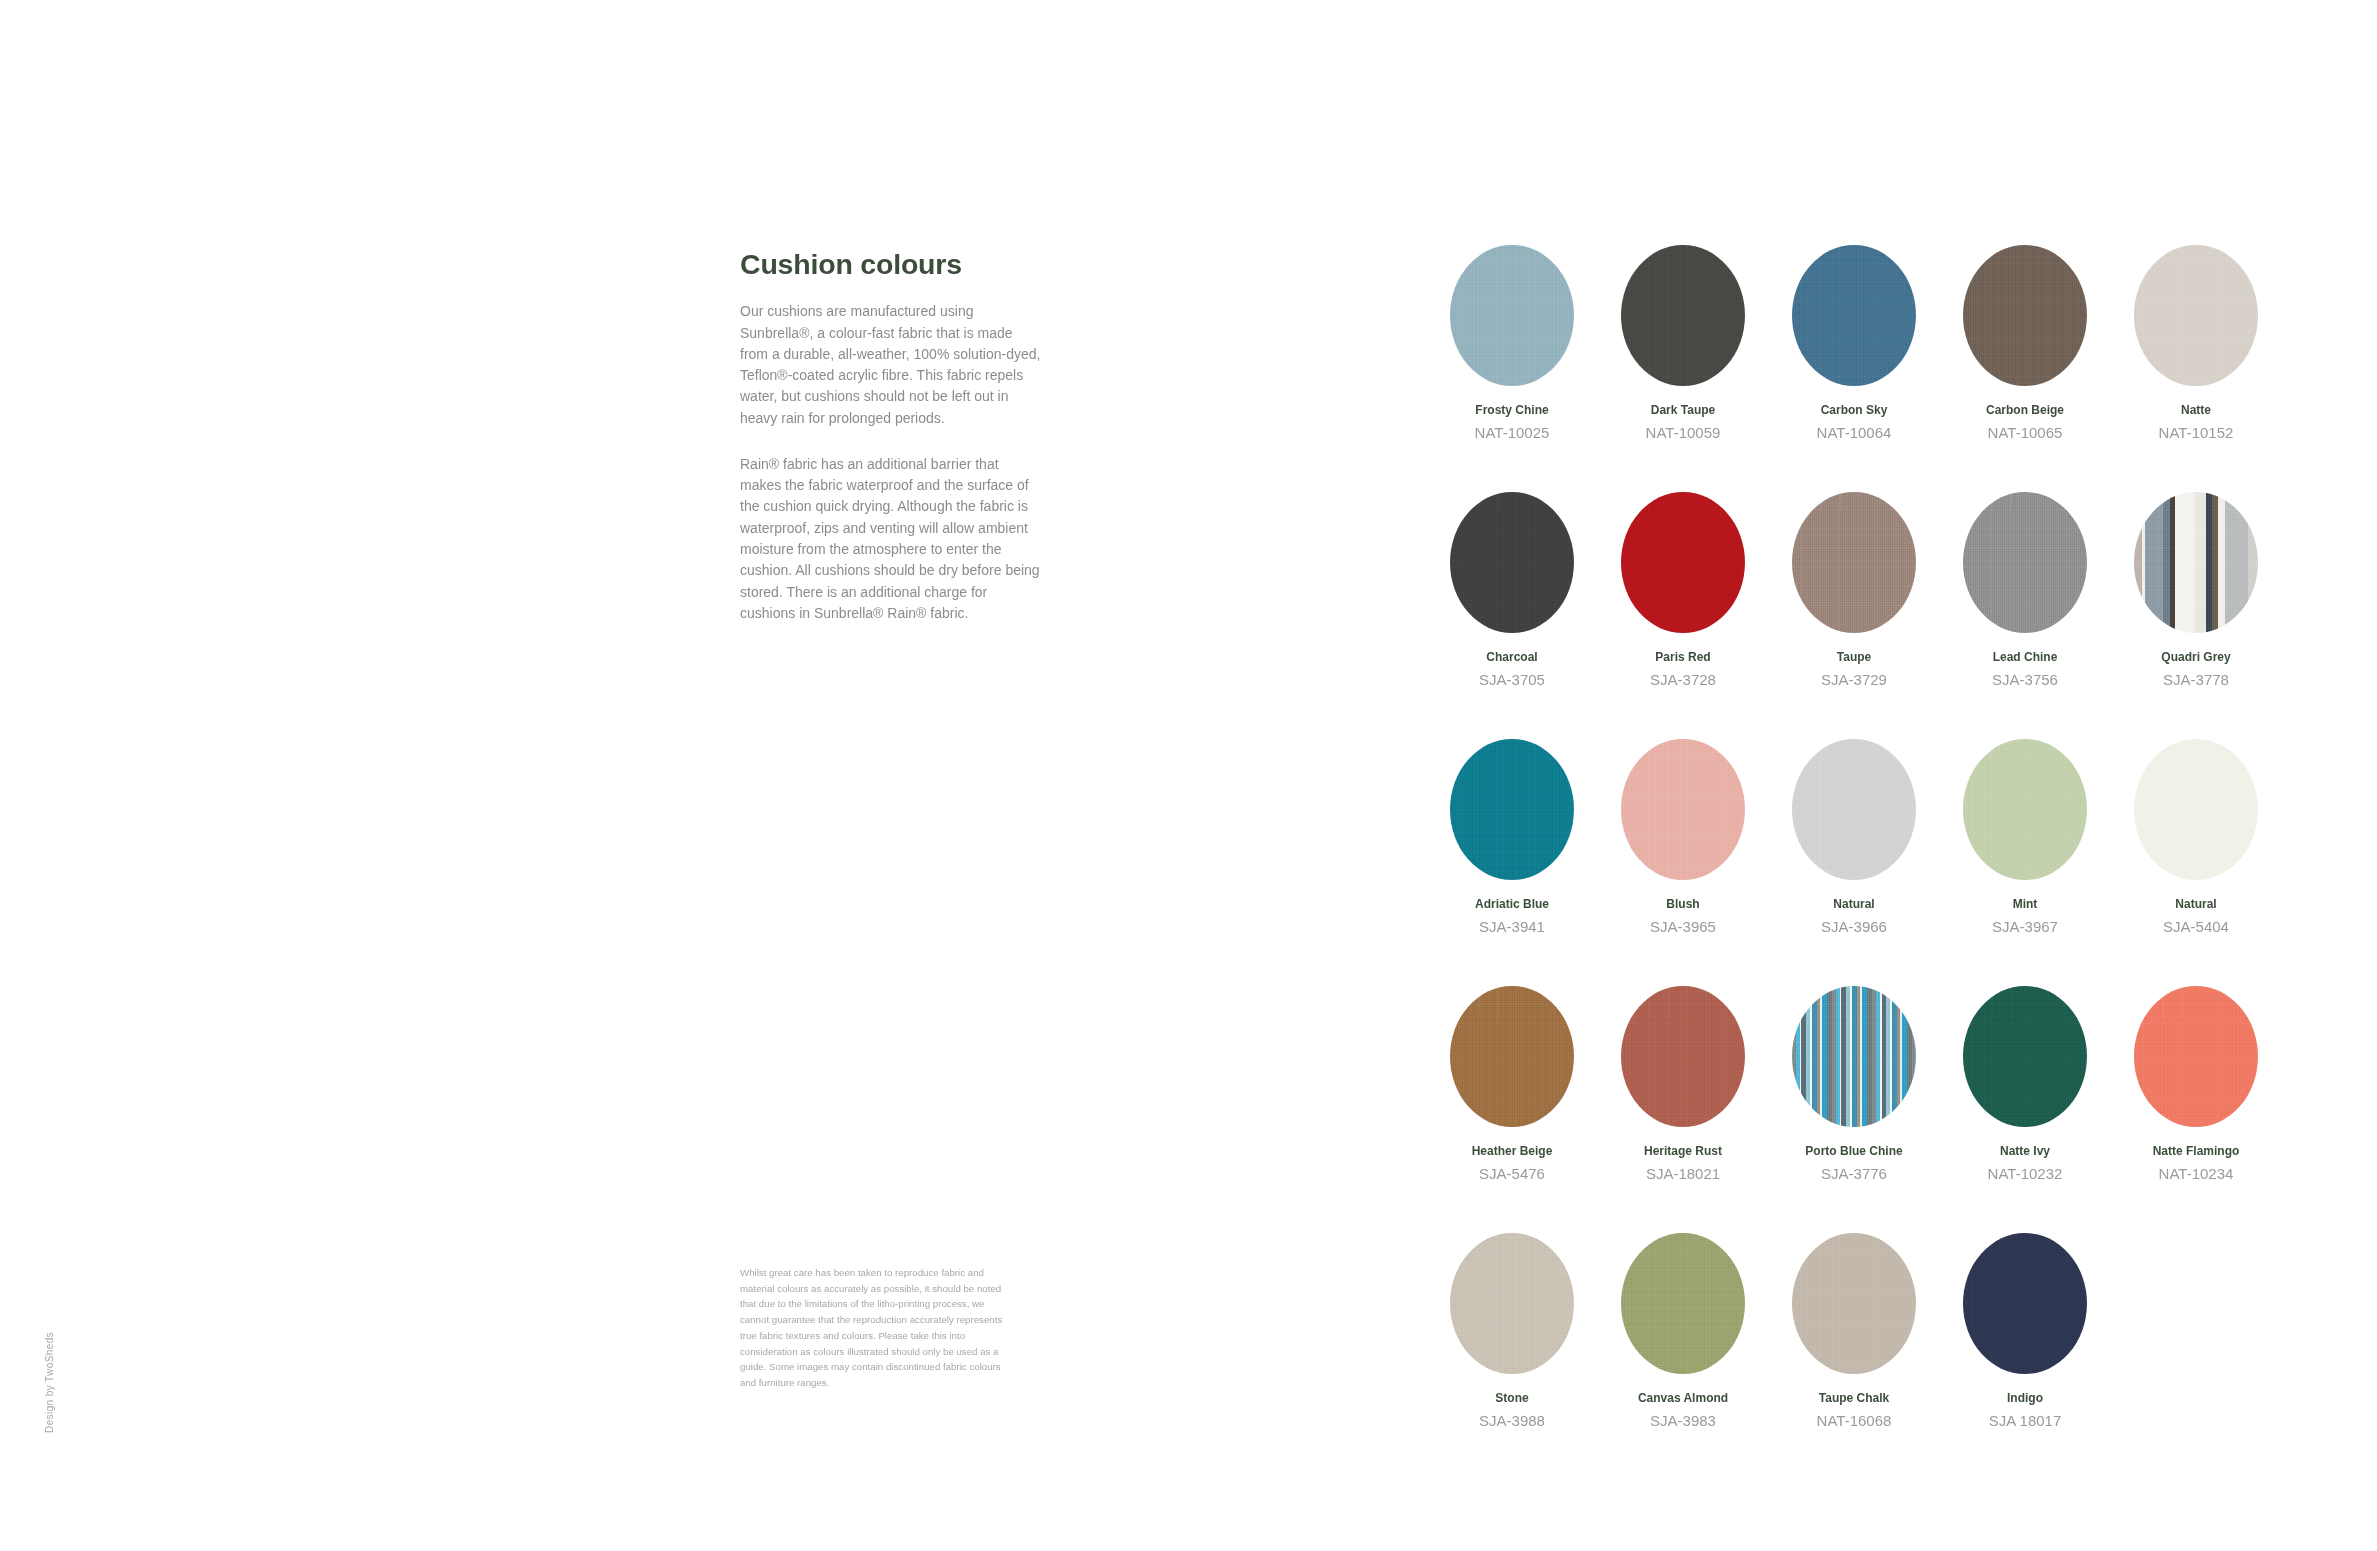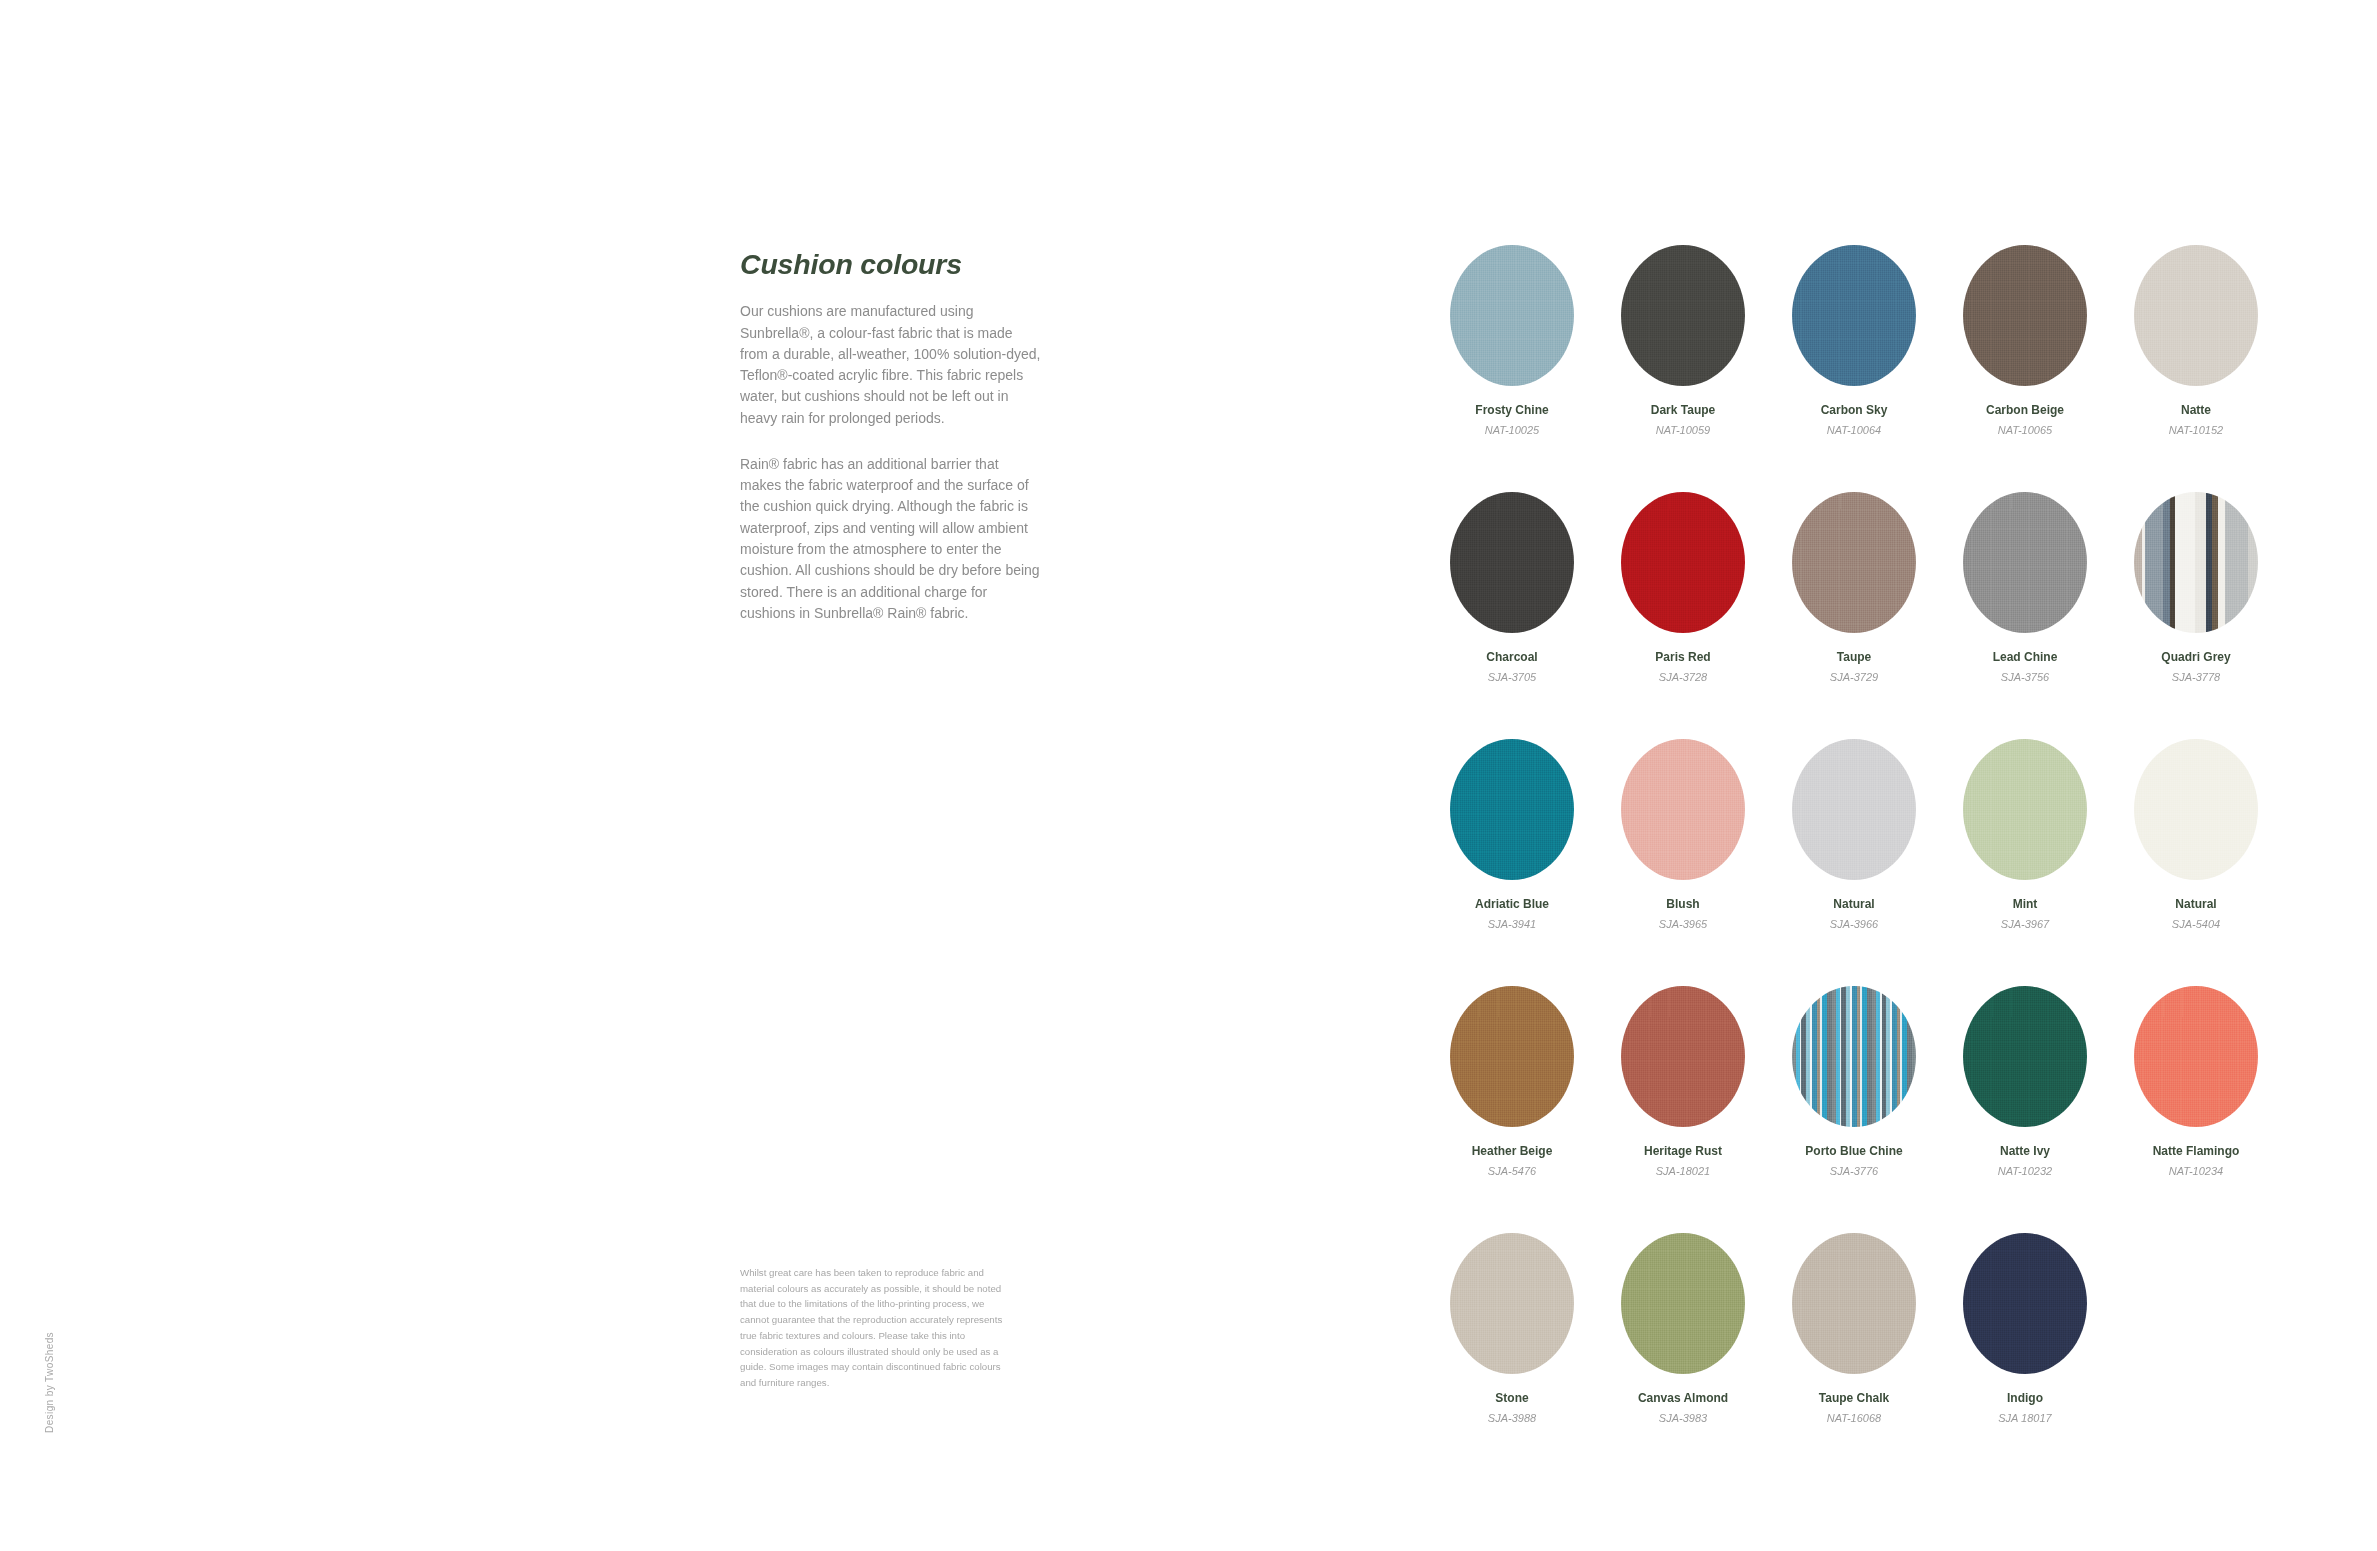--- a/index.html
+++ b/index.html
@@ -22,21 +22,20 @@
     top: 249px;
     width: 314px;
   }
   .page-title {
     font-size: 28.5px;
     font-weight: bold;
     color: #3c4d3b;
     letter-spacing: -0.2px;
     margin: 0 0 21px 0;
     line-height: 1.1;
-    font-style: italic;
   }
   .body-copy {
     font-size: 14px;
     line-height: 1.52;
     color: #8c8c8c;
     margin: 0 4px 25px 0;
     width: 302px;
   }
 
   .disclaimer {
@@ -101,26 +100,25 @@
     margin-top: 17px;
     font-size: 12px;
     font-weight: bold;
     color: #3c4d3b;
     text-align: center;
     line-height: 1.2;
     white-space: nowrap;
   }
   .swatch-code {
     margin-top: 6.7px;
-    font-size: 11px;
+    font-size: 15px;
     color: #9a9a9a;
     text-align: center;
     line-height: 1.2;
     white-space: nowrap;
-    font-style: italic;
   }
 </style>
 </head>
 <body>
 
 <div class="left-col">
   <h1 class="page-title">Cushion colours</h1>
   <p class="body-copy">Our cushions are manufactured using Sunbrella®, a colour-fast fabric that is made from a durable, all-weather, 100% solution-dyed, Teflon®-coated acrylic fibre. This fabric repels water, but cushions should not be left out in heavy rain for prolonged periods.</p>
   <p class="body-copy">Rain® fabric has an additional barrier that makes the fabric waterproof and the surface of the cushion quick drying. Although the fabric is waterproof, zips and venting will allow ambient moisture from the atmosphere to enter the cushion. All cushions should be dry before being stored. There is an additional charge for cushions in Sunbrella® Rain® fabric.</p>
 </div>

